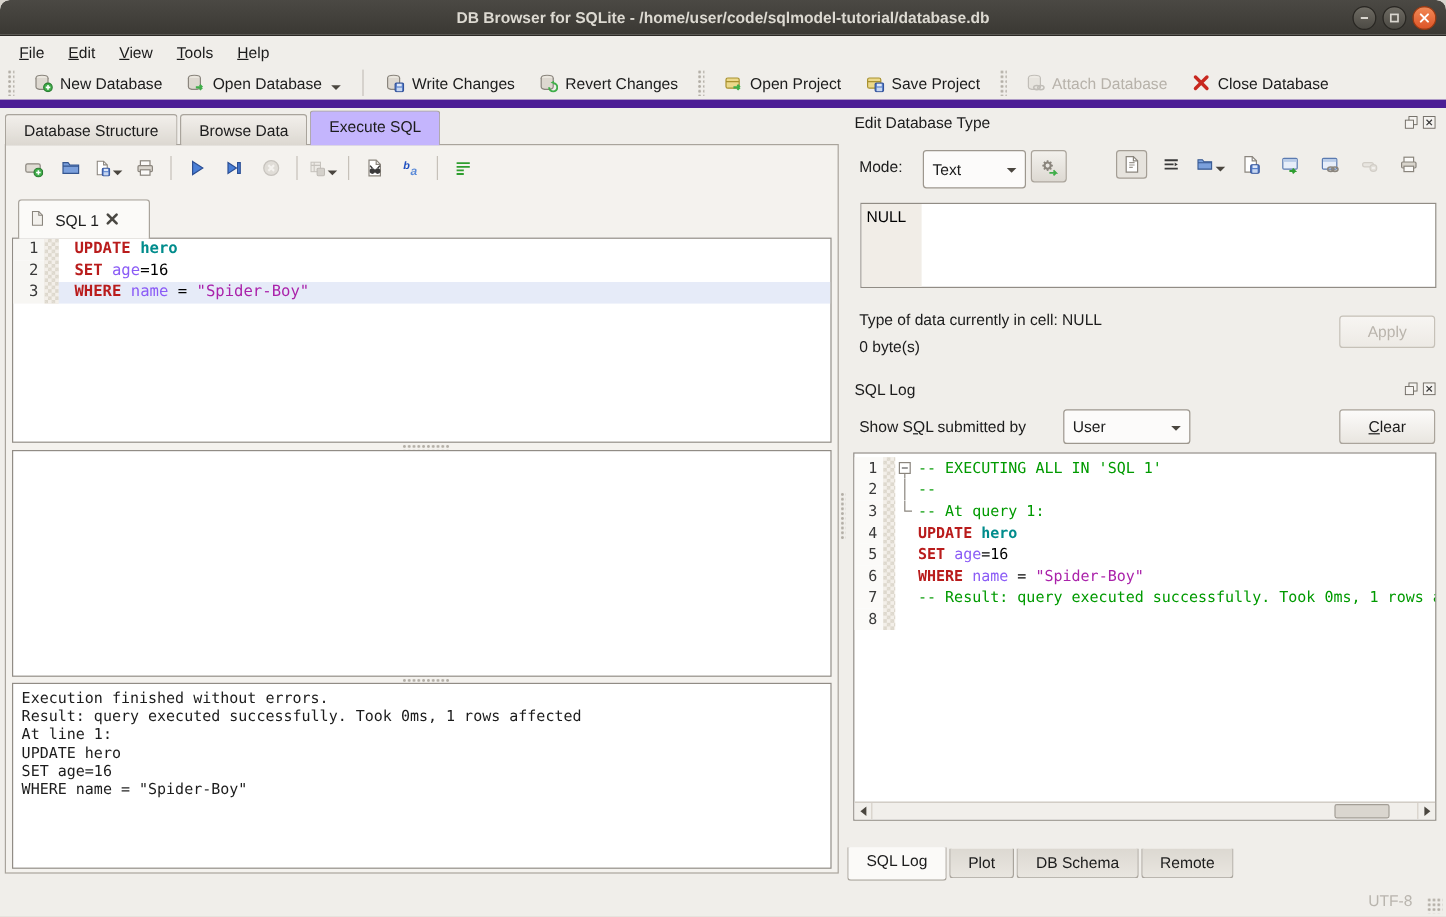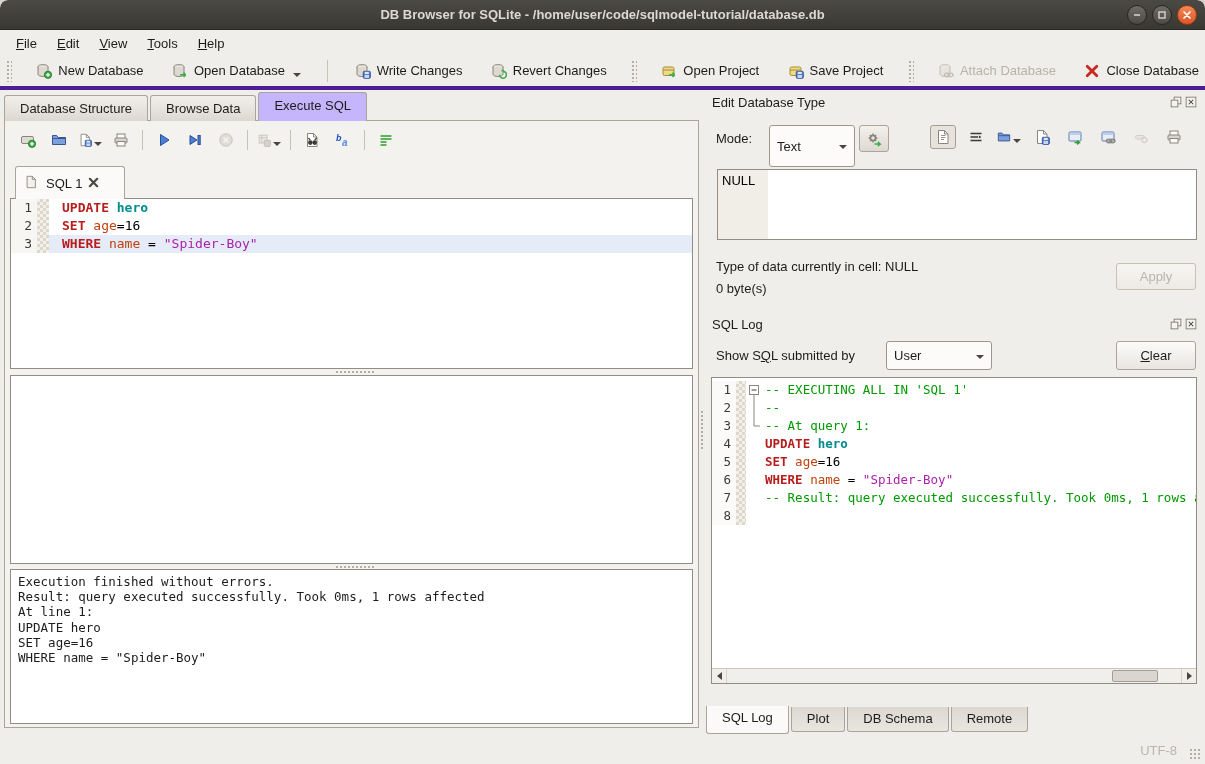--- a/index.html
+++ b/index.html
@@ -15,21 +15,21 @@
     text-align:center;color:#dcd9d1;font-weight:bold;font-size:13px;}
   .win-btns{position:absolute;right:8px;top:5px;display:flex;gap:5px;}
   .wbtn{width:20px;height:20px;border-radius:50%;display:flex;align-items:center;justify-content:center;
     background:linear-gradient(#6e6b63,#4c4a44);border:1px solid #282622;}
   .wbtn.close{background:linear-gradient(#f28a57,#dd5427);border-color:#9c3a12;}
   
   #menubar{position:absolute;top:31px;left:0;right:0;height:24px;display:flex;align-items:center;padding-left:6px;}
   .menu-item{padding:3px 10px;}
   
   #toolbar{position:absolute;top:55px;left:0;right:0;height:35px;display:flex;align-items:center;
-    gap:8px;padding-left:4px;border-bottom:4px solid #4c1d95;justify-content:space-between;}
+    gap:8px;padding-left:4px;border-bottom:7px solid #4c1d95;}
   .tb-btn{display:flex;align-items:center;gap:6px;padding:4px 6px;background:transparent;border:none;
     font-family:inherit;font-size:13px;color:#1c1c1c;}
   .tb-btn.disabled{color:#b7b2aa;}
   .tb-btn.disabled svg{opacity:.45;}
   .tb-ic{display:inline-flex;width:16px;height:16px;}
   .tb-sep{width:1px;height:22px;background:#c6c1b9;margin:0 4px;}
   .dots{background-image:radial-gradient(#b3aea6 1px,transparent 1.3px);background-size:4px 4px;}
   .tb-grip{width:6px;height:22px;margin:0 2px;}
   .caret{width:0;height:0;border-left:4px solid transparent;border-right:4px solid transparent;
     border-top:4px solid #4a463f;margin-left:2px;margin-top:8px;}
@@ -62,36 +62,36 @@
   .crow{display:flex;height:18px;line-height:18px;font-family:"DejaVu Sans Mono",monospace;font-size:13px;white-space:pre;}
   .crow .ln{width:26px;text-align:right;padding-right:5px;color:#3a3a3a;background:#f7f6f3;flex:none;}
   .checker{width:12px;flex:none;background-color:#f3efe9;
     background-image:linear-gradient(45deg,#ddd8cd 25%,transparent 25%,transparent 75%,#ddd8cd 75%),
       linear-gradient(45deg,#ddd8cd 25%,transparent 25%,transparent 75%,#ddd8cd 75%);
     background-size:6px 6px;background-position:0 0,3px 3px;}
   .crow .code{flex:1;padding-left:13px;}
   .crow.current .code{background:#e6ebf8;}
   .tk-kw{color:#b91c1c;font-weight:bold;}
   .tk-tbl{color:#008c8c;font-weight:bold;}
-  .tk-fld{color:#c2410c;}
+  .tk-fld{color:#8b5cf6;}
   .tk-str{color:#aa22aa;}
   .tk-cmt{color:#009a00;}
   .tk-num,.tk-pln{color:#000;}
   
   #panel-splitter{position:absolute;left:700px;top:410px;width:5px;height:40px;}
   
   .dock-title{position:absolute;left:712px;right:8px;height:18px;display:flex;justify-content:space-between;align-items:center;}
   #cell-dock-title{top:93px;}
   #log-dock-title{top:315px;}
   .dock-icons{display:flex;gap:3px;}
   .dock-ic{width:12px;height:12px;display:inline-flex;}
   #mode-label{position:absolute;left:716px;top:131px;}
   .combo{position:absolute;background:#fcfbfa;border:1px solid #9d978e;border-radius:3px;
     display:flex;align-items:center;justify-content:space-between;padding:0 7px;}
-  #mode-combo{left:769px;top:125px;width:86px;height:42px;}
+  #mode-combo{left:769px;top:125px;width:86px;height:32px;}
   #filter-combo{left:886px;top:341px;width:106px;height:29px;}
   .combo .caret{margin-top:2px;}
   .mini-btn{position:absolute;left:859px;top:125px;width:30px;height:27px;border:1px solid #aaa49b;border-radius:3px;
     background:linear-gradient(#f3f1ed,#ddd9d2);display:flex;align-items:center;justify-content:center;}
   #cell-toolbar{position:absolute;left:930px;top:125px;display:flex;align-items:center;gap:7px;}
   #null-box{position:absolute;left:717px;top:169px;width:480px;height:71px;border:1px solid #918c85;background:#fff;}
   #null-gutter{position:absolute;left:0;top:0;bottom:0;width:50px;background:#f1ede7;}
   #null-text{position:absolute;left:4px;top:3px;color:#000;}
   #type-info{position:absolute;left:716px;top:259px;}
   #size-info{position:absolute;left:716px;top:281px;}

